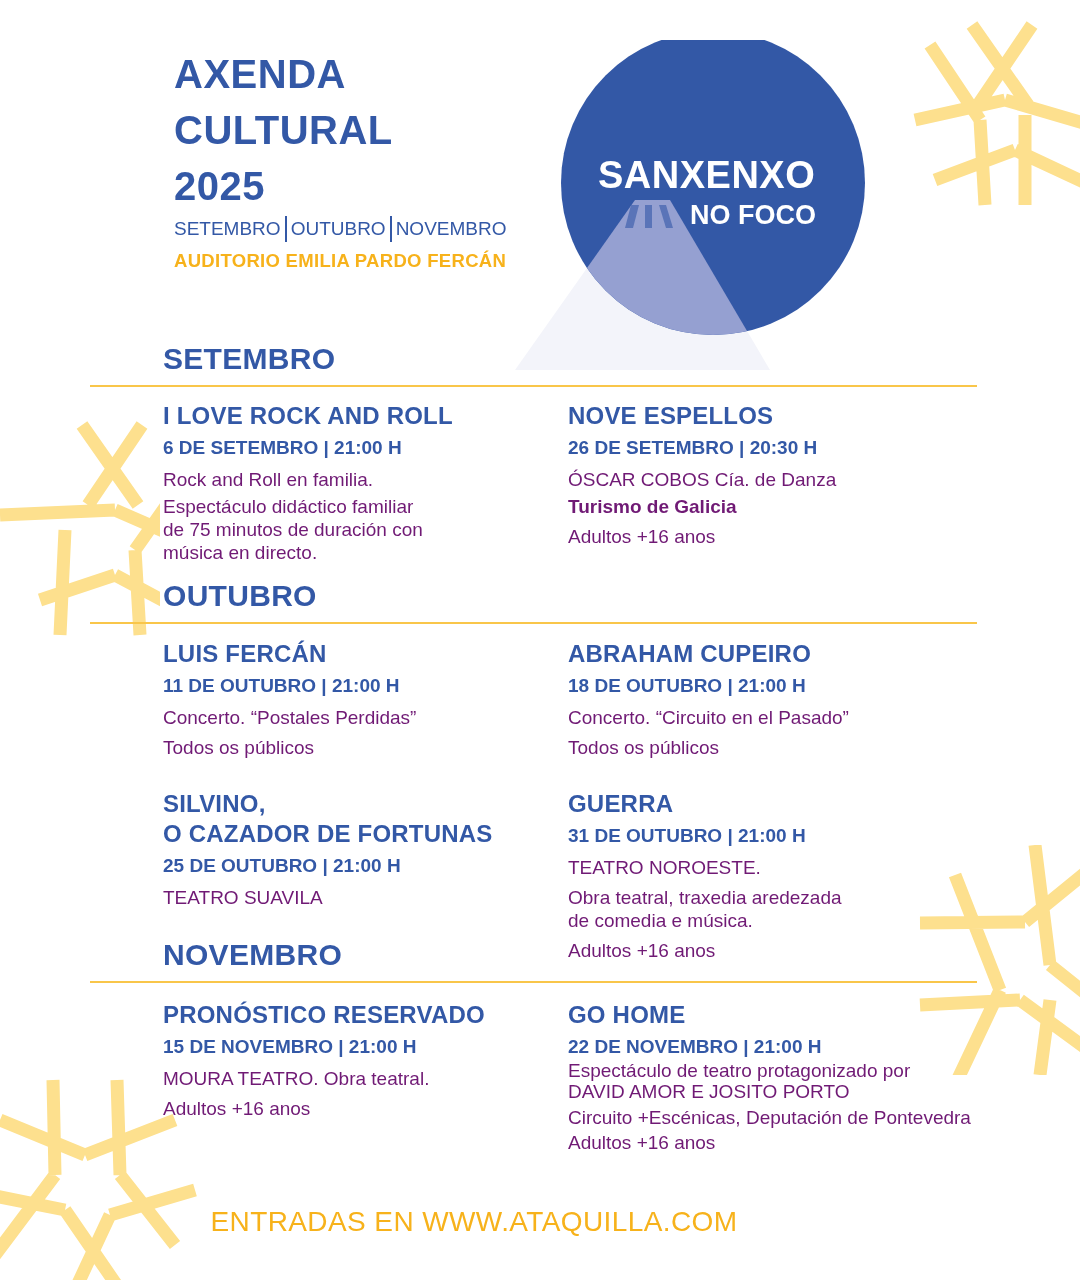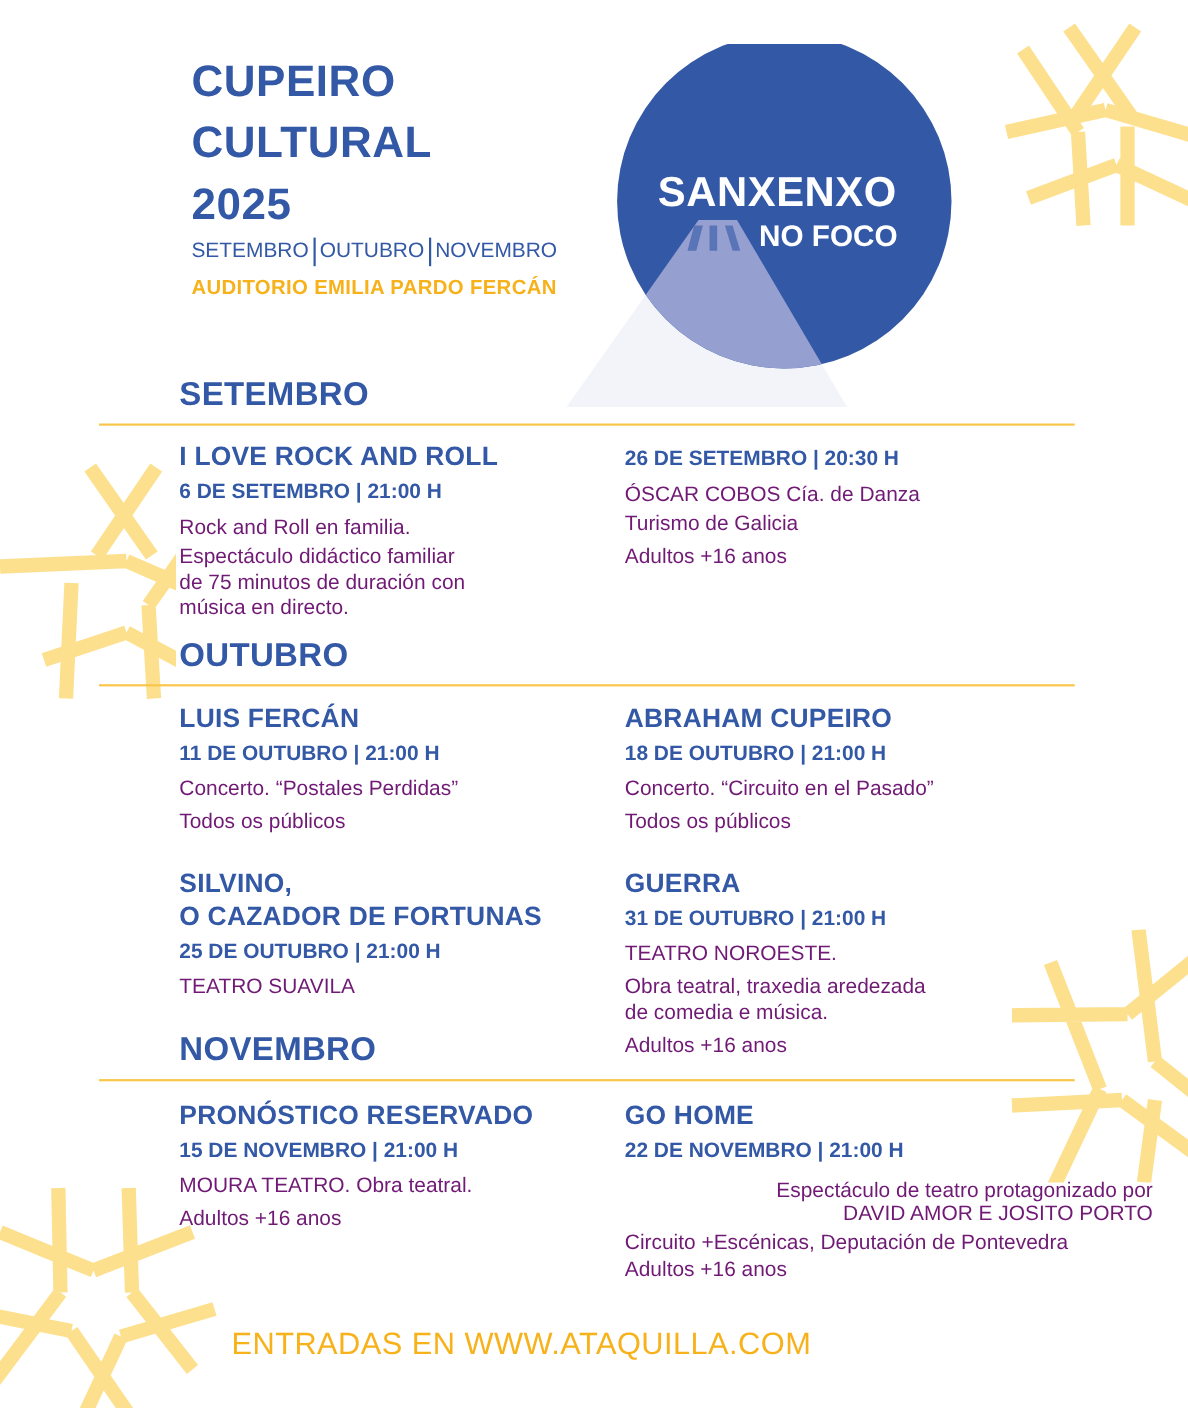--- a/index.html
+++ b/index.html
@@ -96,21 +96,21 @@
   <g fill="#5a74b8">
     <polygon points="116,165 124,165 118,188 110,188"></polygon>
     <polygon points="130,165 137,165 137,188 130,188"></polygon>
     <polygon points="144,165 151,165 158,188 151,188"></polygon>
   </g>
 </svg>
 <div class="abs logo-text1">SANXENXO</div>
 <div class="abs logo-text2">NO FOCO</div>
 
 <div class="abs title">
-  <div>CUPEIRO</div>
+  <div>AXENDA</div>
   <div>CULTURAL</div>
   <div>2025</div>
 </div>
 <div class="abs months">
   <span>SETEMBRO</span>
   <span class="sep"></span>
   <span>OUTUBRO</span>
   <span class="sep"></span>
   <span>NOVEMBRO</span>
 </div>
@@ -121,23 +121,24 @@
 
 <div class="event" style="left:163px; top:401px;">
   <div class="ev-title">I LOVE ROCK AND ROLL</div>
   <div class="ev-date">6 DE SETEMBRO | 21:00 H</div>
   <div class="ev-line">Rock and Roll en familia.</div>
   <div class="ev-line" style="margin-top:4px;">Espectáculo didáctico familiar
 de 75 minutos de duración con
 música en directo.</div>
 </div>
 <div class="event" style="left:568px; top:401px;">
+  <div class="ev-title">NOVE ESPELLOS</div>
   <div class="ev-date">26 DE SETEMBRO | 20:30 H</div>
   <div class="ev-line">ÓSCAR COBOS Cía. de Danza</div>
-  <div class="ev-line" style="margin-top:4px;">Turismo de Galicia</div>
+  <div class="ev-line" style="margin-top:4px;font-weight:bold;">Turismo de Galicia</div>
   <div class="ev-line">Adultos +16 anos</div>
 </div>
 
 <div class="abs section-title" style="top:579px;">OUTUBRO</div>
 <div class="abs divider" style="top:622px;"></div>
 
 <div class="event" style="left:163px; top:639px;">
   <div class="ev-title">LUIS FERCÁN</div>
   <div class="ev-date">11 DE OUTUBRO | 21:00 H</div>
   <div class="ev-line">Concerto. “Postales Perdidas”</div>
@@ -170,19 +171,19 @@
 
 <div class="event" style="left:163px; top:1000px;">
   <div class="ev-title">PRONÓSTICO RESERVADO</div>
   <div class="ev-date">15 DE NOVEMBRO | 21:00 H</div>
   <div class="ev-line">MOURA TEATRO. Obra teatral.</div>
   <div class="ev-line">Adultos +16 anos</div>
 </div>
 <div class="event" style="left:568px; top:1000px; width:480px;">
   <div class="ev-title">GO HOME</div>
   <div class="ev-date">22 DE NOVEMBRO | 21:00 H</div>
-  <div class="ev-line" style="margin-top:12px; line-height:21px;text-align:right;">Espectáculo de teatro protagonizado por
+  <div class="ev-line" style="margin-top:0; line-height:21px;">Espectáculo de teatro protagonizado por
 DAVID AMOR E JOSITO PORTO</div>
   <div class="ev-line" style="margin-top:4px;">Circuito +Escénicas, Deputación de Pontevedra</div>
   <div class="ev-line" style="margin-top:2px;">Adultos +16 anos</div>
 </div>
 
 <div class="abs footer">ENTRADAS EN WWW.ATAQUILLA.COM</div>
 
 </body></html>

